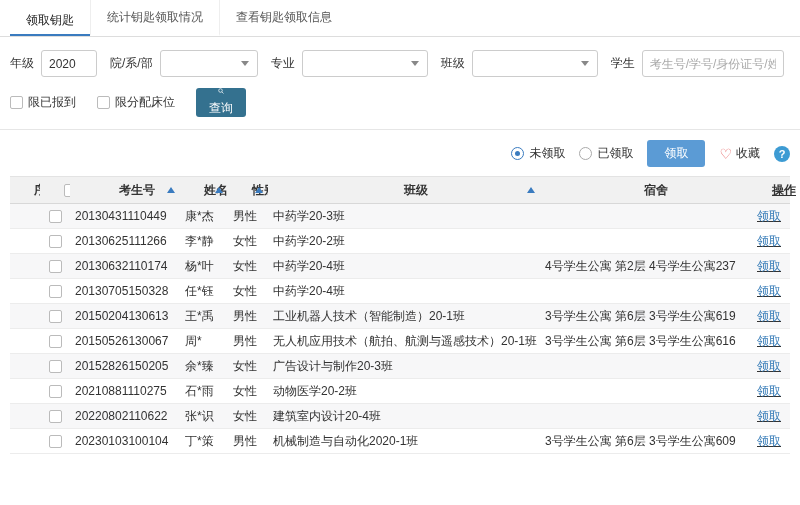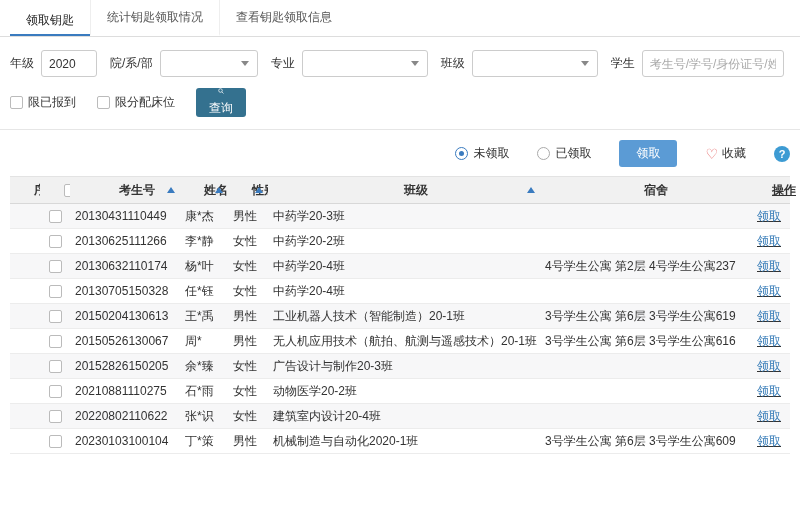--- a/index.html
+++ b/index.html
@@ -24,21 +24,21 @@
   .student-input { width:142px; }
   .select-box { display:inline-flex; align-items:center; justify-content:flex-end; height:27px; border:1px solid #ccc; border-radius:3px; background:#fff; padding:0 8px; cursor:pointer; }
   .caret { width:0; height:0; border-left:4px solid transparent; border-right:4px solid transparent; border-top:5px solid #888; }
   .sel-dept { width:98px; } .sel-major { width:126px; } .sel-class { width:126px; }
   .checkbox { display:inline-block; width:13px; height:13px; border:1px solid #bbb; border-radius:2px; background:#fff; vertical-align:middle; cursor:pointer; }
   .cb-group { display:flex; align-items:center; gap:5px; margin-right:14px; cursor:pointer; }
   .btn-query { display:inline-flex; align-items:center; gap:6px; height:29px; padding:0 13px; background:#34718f; border:none; border-radius:3px; color:#fff; font:inherit; cursor:pointer;flex-direction:column; }
 
   
   .content { padding:0 10px; }
-  .table-toolbar { display:flex; align-items:center; justify-content:flex-end; gap:28px; padding:10px 0 9px; }
+  .table-toolbar { display:flex; align-items:center; justify-content:flex-end; gap:14px; padding:10px 0 9px; }
   .radio-group { display:flex; align-items:center; gap:5px; cursor:pointer; }
   .radio { width:13px; height:13px; border:1px solid #aaa; border-radius:50%; background:#fff; position:relative; }
   .radio.checked { border-color:#3a7bbf; }
   .radio.checked::after { content:""; position:absolute; left:3px; top:3px; width:5px; height:5px; border-radius:50%; background:#3a7bbf; }
   .btn-receive { height:27px; padding:0 17px; background:#5b9bd5; color:#fff; border:none; border-radius:3px; font:inherit; cursor:pointer; }
   .fav { display:flex; align-items:center; gap:4px; cursor:pointer; }
   .heart-icon { color:#e66a6a; font-size:14px; line-height:1; }
   .help-circle { width:16px; height:16px; border-radius:50%; background:#3d9bd3; color:#fff; font-size:11px; font-weight:bold; display:flex; align-items:center; justify-content:center; cursor:pointer; }
 
   

